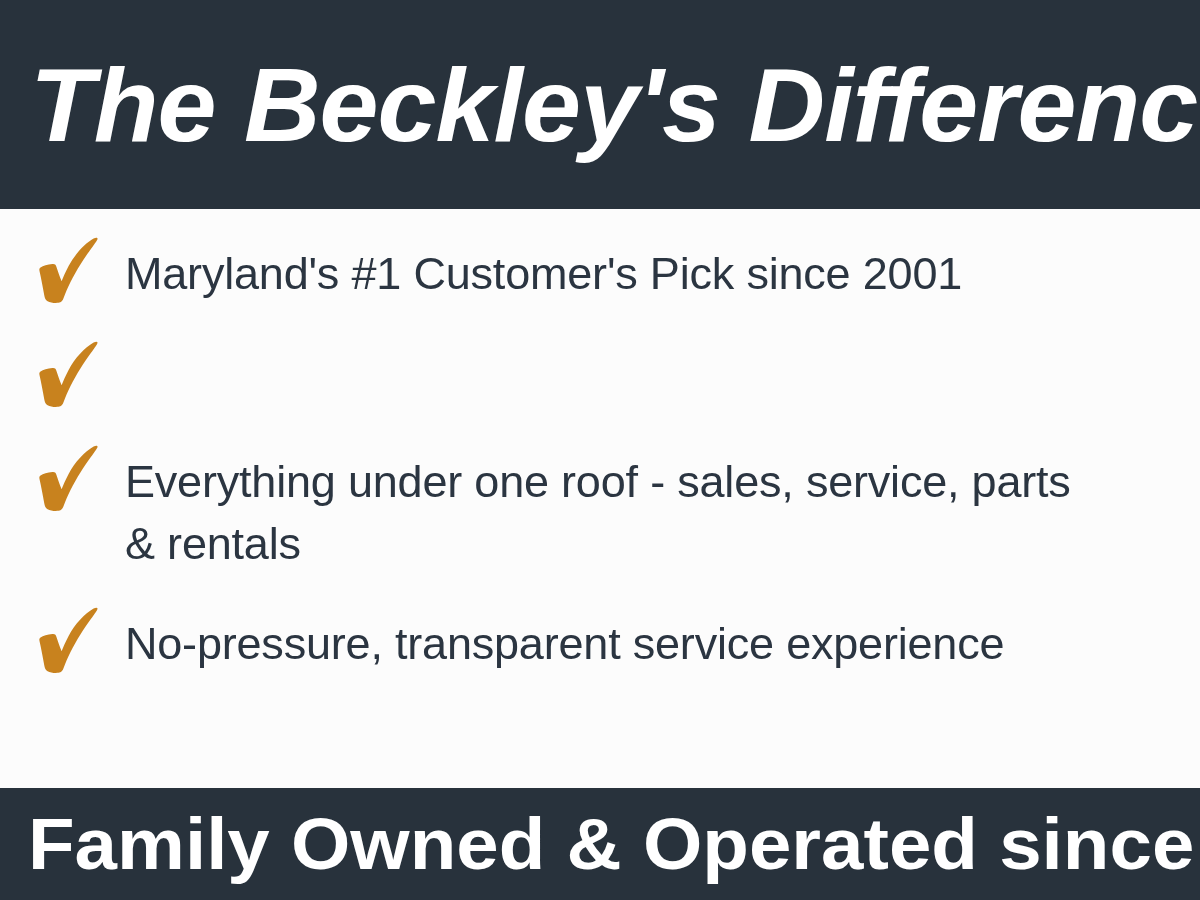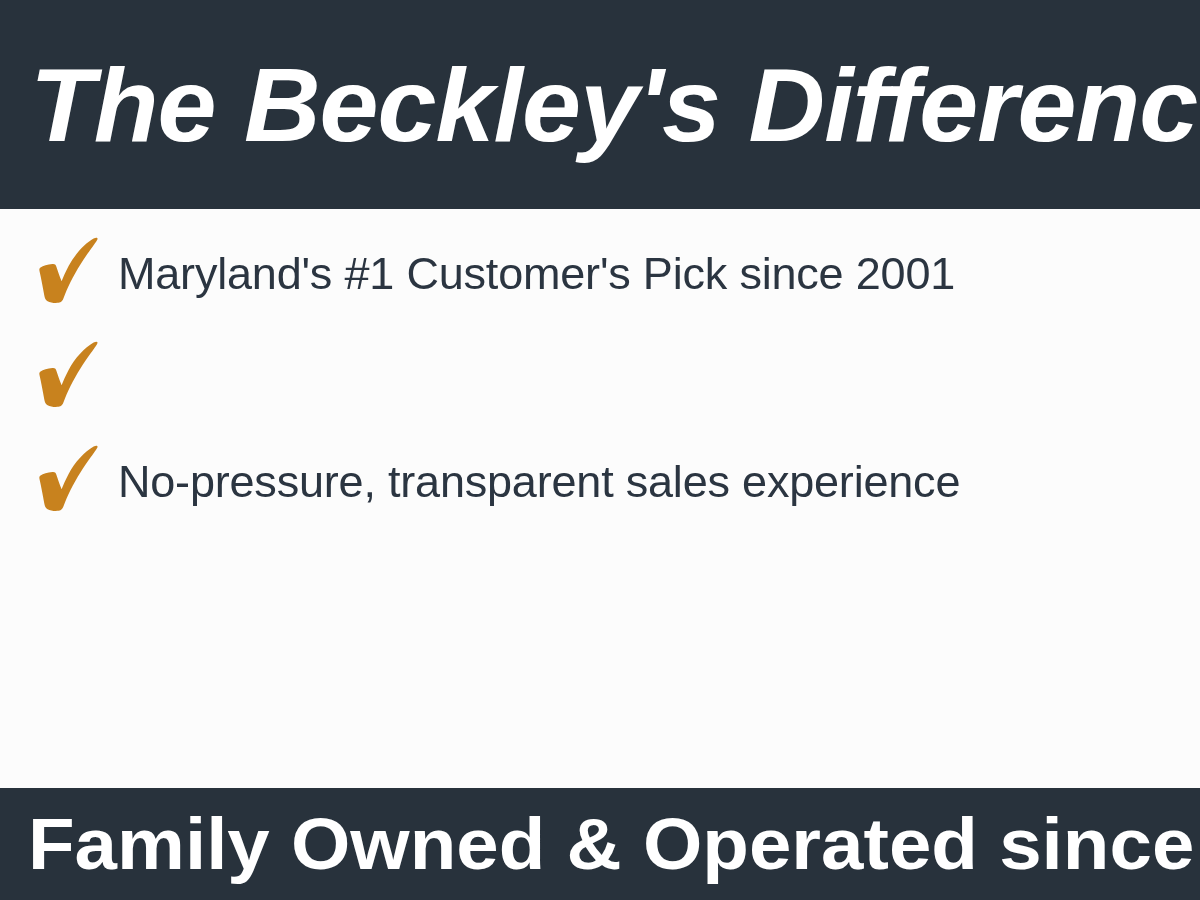--- a/index.html
+++ b/index.html
@@ -64,21 +64,21 @@
     margin: 0;
     padding: 0;
     display: flex;
     flex-direction: column;
     gap: 36px;
   }
 
   .bullet-item {
     display: flex;
     align-items: flex-start;
-    gap: 10px;
+    gap: 17px;
   }
 
   .check-icon {
     flex: 0 0 auto;
     width: 78px;
     height: 72px;
     margin-top: -4px;
     display: block;
   }
   .check-icon svg {
@@ -155,34 +155,48 @@
                      C27.6 33.4 29.4 38.6 31.6 44.2 C33.0 40.6 35.4 35.0 38.6 29.0
                      C45.0 17.2 54.6 6.6 63.6 1.6 C66.4 0.1 68.6 0.6 67.0 3.2
                      C64.0 8.0 57.2 16.6 50.4 27.4 C43.2 38.8 37.2 51.2 33.8 60.4
                      C32.6 63.6 31.4 65.4 28.4 65.8 C24.6 66.3 20.2 65.6 17.6 64.2
                      C15.6 63.1 14.8 61.2 14.2 58.0 C12.8 50.6 11.2 41.6 9.6 34.6
                      C9.1 32.3 9.3 31.3 10.5 30.5 Z" fill="#c8821e"></path>
           </svg>
         </span>
       </li>
 
-
-      <li class="bullet-item">
-        <span class="check-icon">
-          <svg viewBox="0 0 78 72" xmlns="http://www.w3.org/2000/svg" aria-hidden="true">
-            <path d="M10.5 30.5 C13 28.8 17.5 27.4 22.4 27.0 C24.6 26.8 25.6 27.4 26.2 29.2
-                     C27.6 33.4 29.4 38.6 31.6 44.2 C33.0 40.6 35.4 35.0 38.6 29.0
-                     C45.0 17.2 54.6 6.6 63.6 1.6 C66.4 0.1 68.6 0.6 67.0 3.2
-                     C64.0 8.0 57.2 16.6 50.4 27.4 C43.2 38.8 37.2 51.2 33.8 60.4
-                     C32.6 63.6 31.4 65.4 28.4 65.8 C24.6 66.3 20.2 65.6 17.6 64.2
-                     C15.6 63.1 14.8 61.2 14.2 58.0 C12.8 50.6 11.2 41.6 9.6 34.6
-                     C9.1 32.3 9.3 31.3 10.5 30.5 Z" fill="#c8821e"></path>
-          </svg>
-        </span>
-        <span class="bullet-text">No-pressure, transparent sales experience</span>
+      <li class="bullet-item">
+        <span class="check-icon">
+          <svg viewBox="0 0 78 72" xmlns="http://www.w3.org/2000/svg" aria-hidden="true">
+            <path d="M10.5 30.5 C13 28.8 17.5 27.4 22.4 27.0 C24.6 26.8 25.6 27.4 26.2 29.2
+                     C27.6 33.4 29.4 38.6 31.6 44.2 C33.0 40.6 35.4 35.0 38.6 29.0
+                     C45.0 17.2 54.6 6.6 63.6 1.6 C66.4 0.1 68.6 0.6 67.0 3.2
+                     C64.0 8.0 57.2 16.6 50.4 27.4 C43.2 38.8 37.2 51.2 33.8 60.4
+                     C32.6 63.6 31.4 65.4 28.4 65.8 C24.6 66.3 20.2 65.6 17.6 64.2
+                     C15.6 63.1 14.8 61.2 14.2 58.0 C12.8 50.6 11.2 41.6 9.6 34.6
+                     C9.1 32.3 9.3 31.3 10.5 30.5 Z" fill="#c8821e"></path>
+          </svg>
+        </span>
+        <span class="bullet-text">Everything under one roof - sales, service, parts &amp; rentals</span>
+      </li>
+
+      <li class="bullet-item">
+        <span class="check-icon">
+          <svg viewBox="0 0 78 72" xmlns="http://www.w3.org/2000/svg" aria-hidden="true">
+            <path d="M10.5 30.5 C13 28.8 17.5 27.4 22.4 27.0 C24.6 26.8 25.6 27.4 26.2 29.2
+                     C27.6 33.4 29.4 38.6 31.6 44.2 C33.0 40.6 35.4 35.0 38.6 29.0
+                     C45.0 17.2 54.6 6.6 63.6 1.6 C66.4 0.1 68.6 0.6 67.0 3.2
+                     C64.0 8.0 57.2 16.6 50.4 27.4 C43.2 38.8 37.2 51.2 33.8 60.4
+                     C32.6 63.6 31.4 65.4 28.4 65.8 C24.6 66.3 20.2 65.6 17.6 64.2
+                     C15.6 63.1 14.8 61.2 14.2 58.0 C12.8 50.6 11.2 41.6 9.6 34.6
+                     C9.1 32.3 9.3 31.3 10.5 30.5 Z" fill="#c8821e"></path>
+          </svg>
+        </span>
+        <span class="bullet-text">No-pressure, transparent service experience</span>
       </li>
 
     </ul>
   </div>
 
   <div class="footer-bar">
     <div class="footer-text">Family Owned &amp; Operated since 1980</div>
   </div>
 
 </div>

